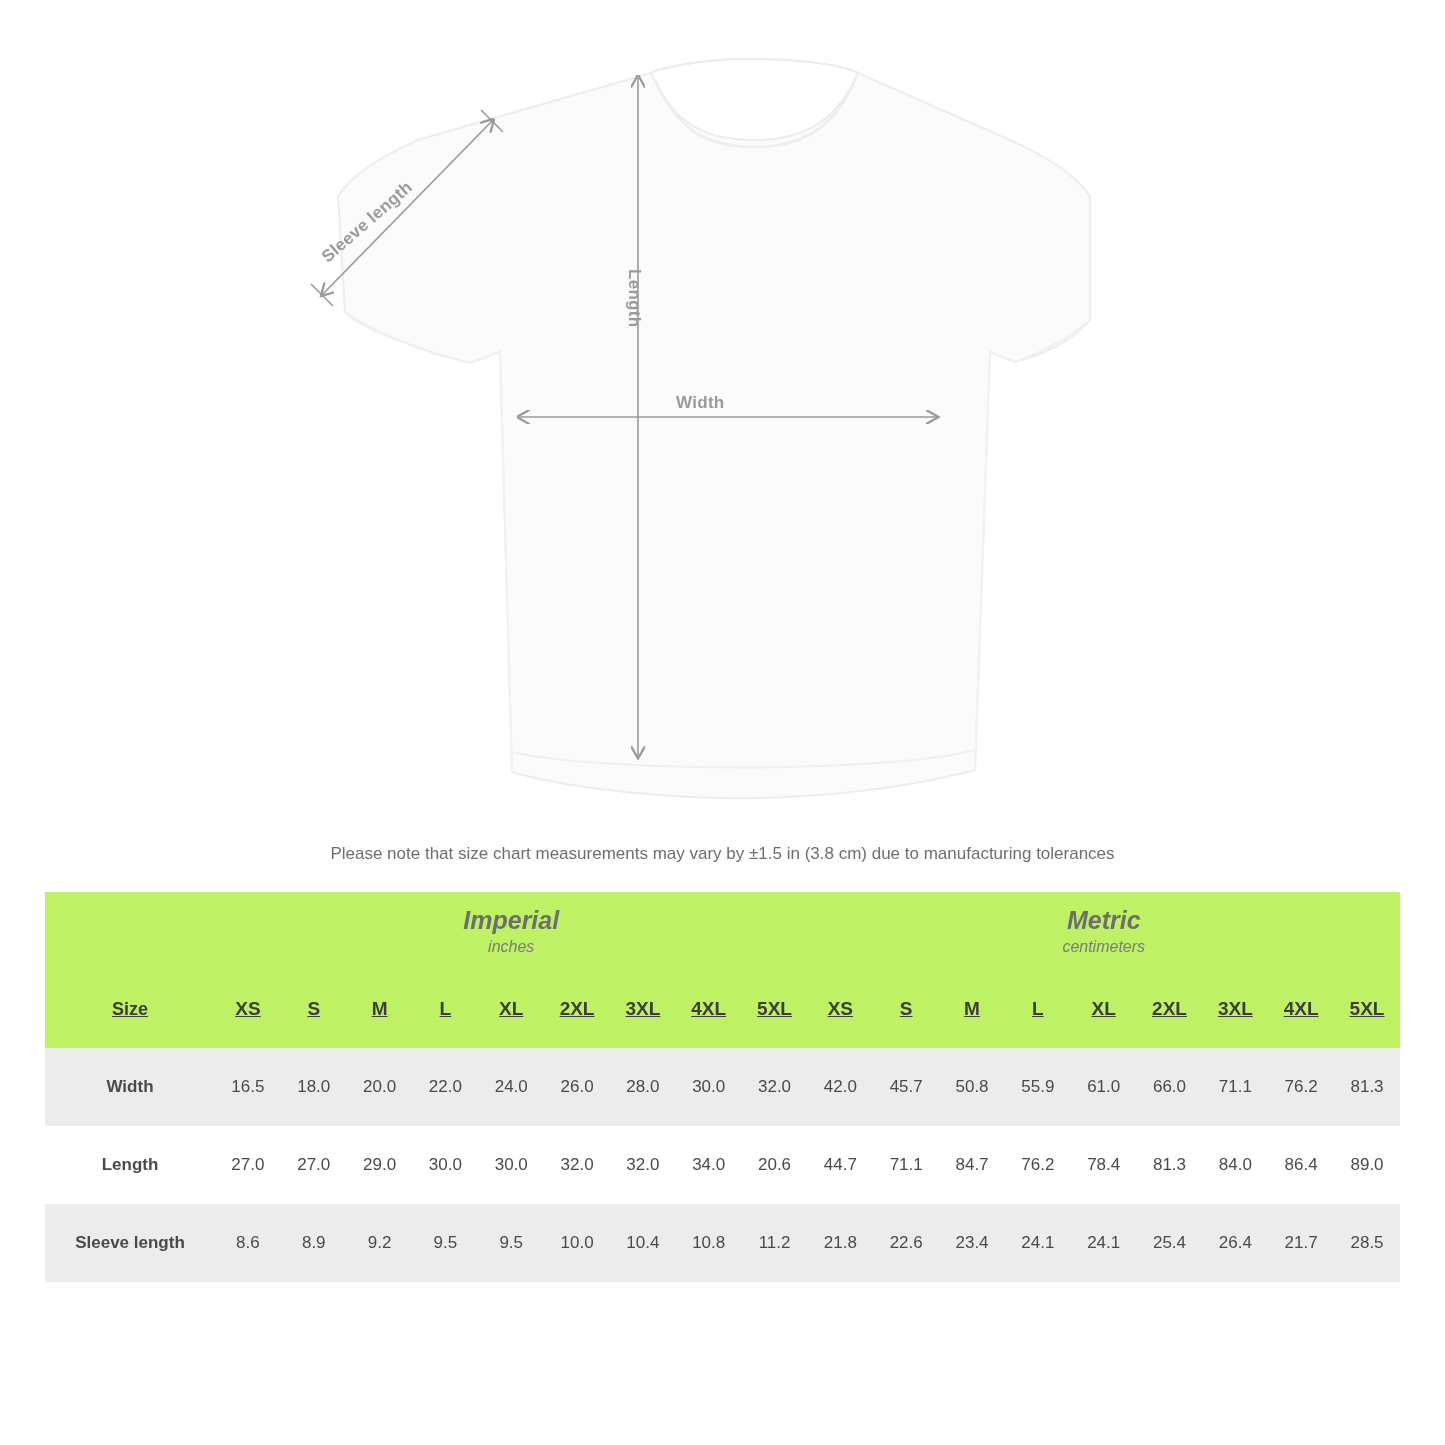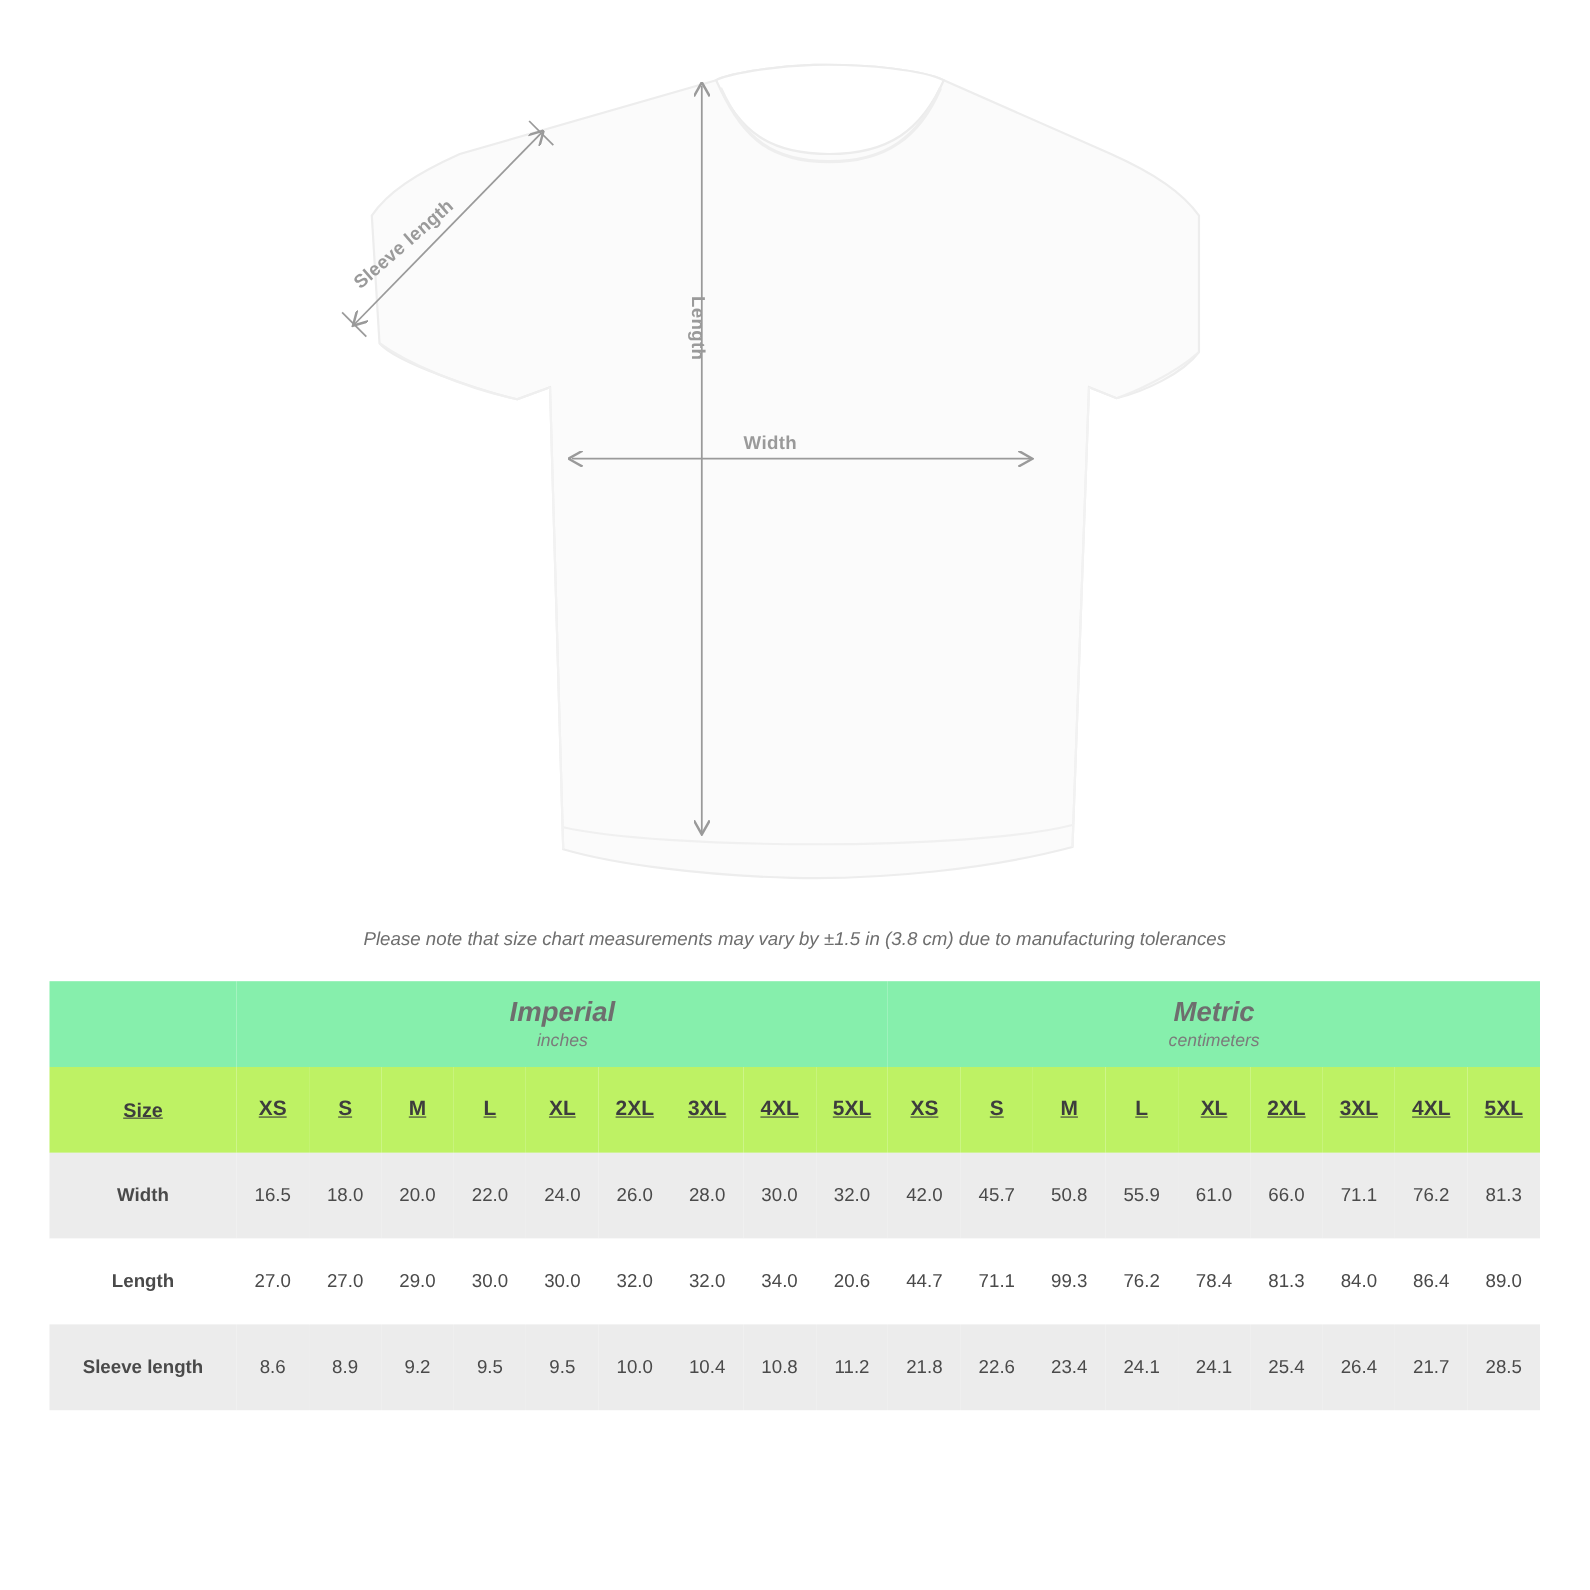--- a/index.html
+++ b/index.html
@@ -64,21 +64,20 @@
   }
   .chart-title {
     font-size: 28px;
     font-weight: bold;
     color: #2e2e2e;
     letter-spacing: 0.2px;
   }
   .chart-note {
     margin-top: 14px;
     font-size: 17px;
-    font-style: italic;
     color: #6e6e6e;
   }
 
   
   .table-wrap {
     margin: 28px 45px 0 45px;
     width: 1355px;
   }
   table.size-table {
     border-collapse: collapse;
@@ -88,21 +87,21 @@
   table.size-table td, table.size-table th {
     text-align: center;
     vertical-align: middle;
     font-size: 17px;
     color: #4a4a4a;
     padding: 0;
     height: 78px;
     border: 0;
   }
   .unit-head {
-    background: #86efac;
+    background: #bef264;
     height: 112px;
   }
   .unit-head .unit-name {
     font-size: 25px;
     font-style: italic;
     font-weight: bold;
     color: #6e6e6e;
     line-height: 1.15;
   }
   .unit-head .unit-sub {
@@ -267,21 +266,21 @@
           <td>27.0</td>
           <td>29.0</td>
           <td>30.0</td>
           <td>30.0</td>
           <td>32.0</td>
           <td>32.0</td>
           <td>34.0</td>
           <td>20.6</td>
           <td>44.7</td>
           <td>71.1</td>
-          <td>99.3</td>
+          <td>84.7</td>
           <td>76.2</td>
           <td>78.4</td>
           <td>81.3</td>
           <td>84.0</td>
           <td>86.4</td>
           <td>89.0</td>
         </tr>
 
         <tr class="row-shade">
           <td class="rowlabel">Sleeve length</td>

